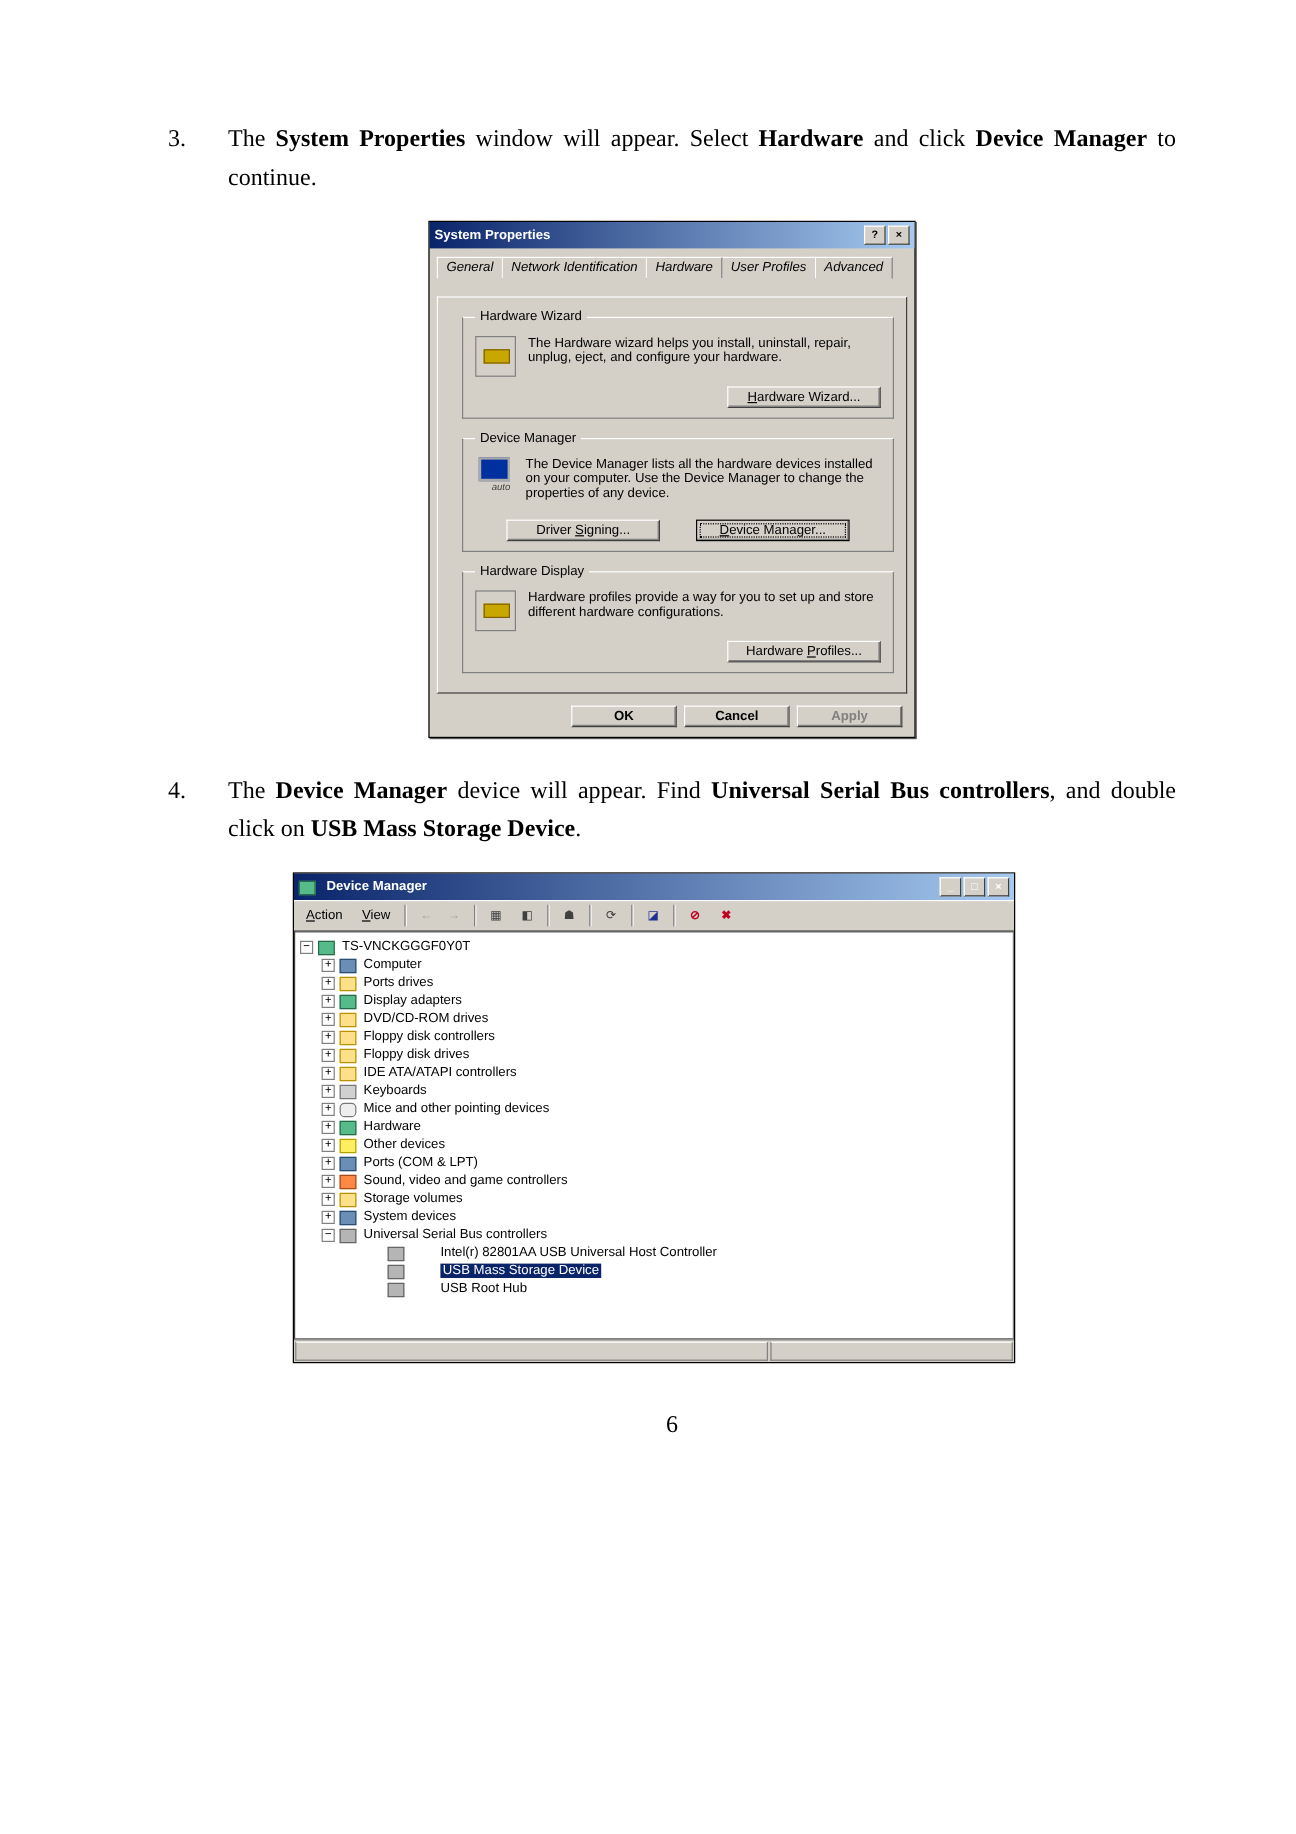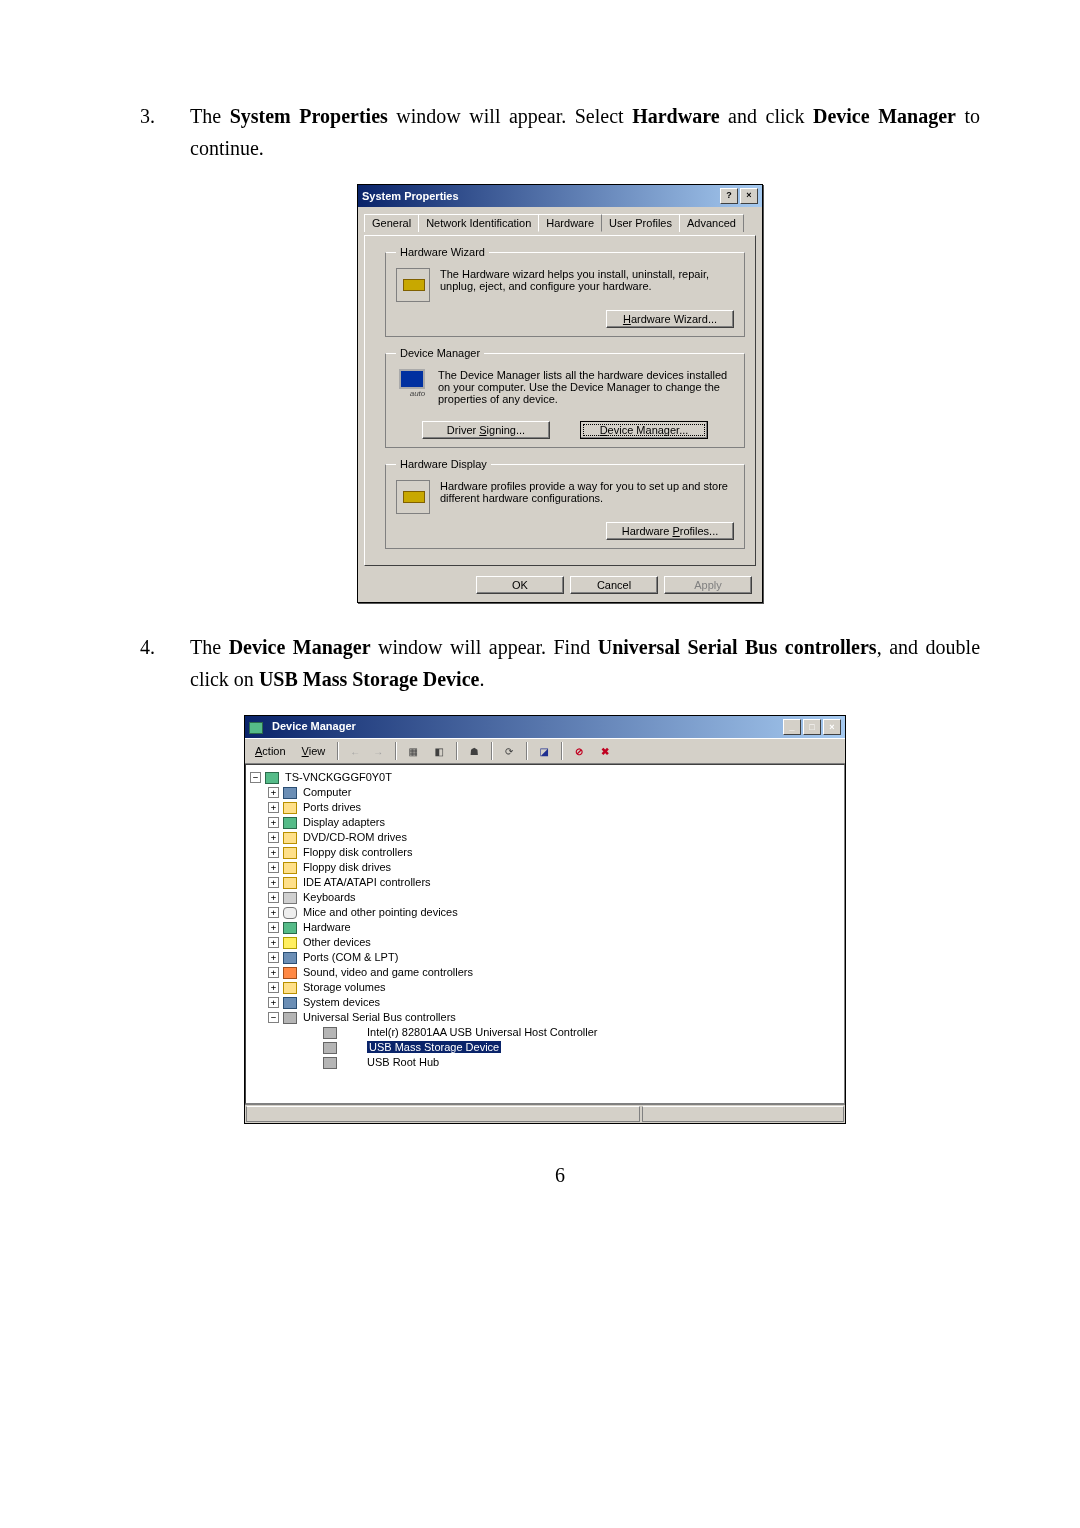--- a/index.html
+++ b/index.html
@@ -59,21 +59,22 @@
     border:1px solid #fff;
     border-right-color:#404040;border-bottom-color:#404040;
     font-size:9px;
     font-weight:bold;
     text-align:center;
     line-height:12px;
     color:#000;
   }
   .tabs {
     display:flex;
-    margin:6px 6px 4px 6px;
+    margin:6px 6px 16px 6px;
+    font-style:italic;
   }
   .tab {
     padding:2px 7px;
     border:1px solid #808080;
     border-bottom:none;
     background:#d4d0c8;
     border-top-color:#fff;border-left-color:#fff;
     position:relative;
     top:1px;
     margin-right:-1px;
@@ -151,21 +152,21 @@
     box-shadow:inset -1px -1px 0 #808080, inset 1px 1px 0 #d4d0c8;
   }
   .wbtn.focus { outline:1px dotted #000; outline-offset:-4px; border:1px solid #000;}
   .wbtn.disabled { color:#808080;}
   .dlg-buttons {
     display:flex;
     justify-content:flex-end;
     gap:6px;
     padding:4px 10px 8px 10px;
   }
-  .dlg-buttons .wbtn { min-width:70px;}
+  .dlg-buttons .wbtn { min-width:70px;font-weight:bold;}
   .u { text-decoration:underline;}
   
   .win {
     width:600px;
     font-family: Tahoma, sans-serif;
     font-size:11px;
     border:1px solid #000;
     background:#d4d0c8;
   }
   .menubar {
@@ -318,21 +319,21 @@
         <div class="wbtn">OK</div>
         <div class="wbtn">Cancel</div>
         <div class="wbtn disabled">Apply</div>
       </div>
     </div>
   </div>
 
   <div class="para">
     <div class="num">4.</div>
     <div class="body">
-      <span>The </span><span class="bold">Device Manager</span><span> window will appear. Find </span><span class="bold">Universal Serial Bus controllers</span><span>, and double click on </span><span class="bold">USB Mass Storage Device</span><span>.</span>
+      <span>The </span><span class="bold">Device Manager</span><span> device will appear. Find </span><span class="bold">Universal Serial Bus controllers</span><span>, and double click on </span><span class="bold">USB Mass Storage Device</span><span>.</span>
     </div>
   </div>
 
   <div class="center-img" style="margin-left:-30px;">
     <div class="win">
       <div class="dlg-titlebar">
         <span>
           <span class="nico monitor" style="vertical-align:middle;"></span>
           <span>Device Manager</span>
         </span>

